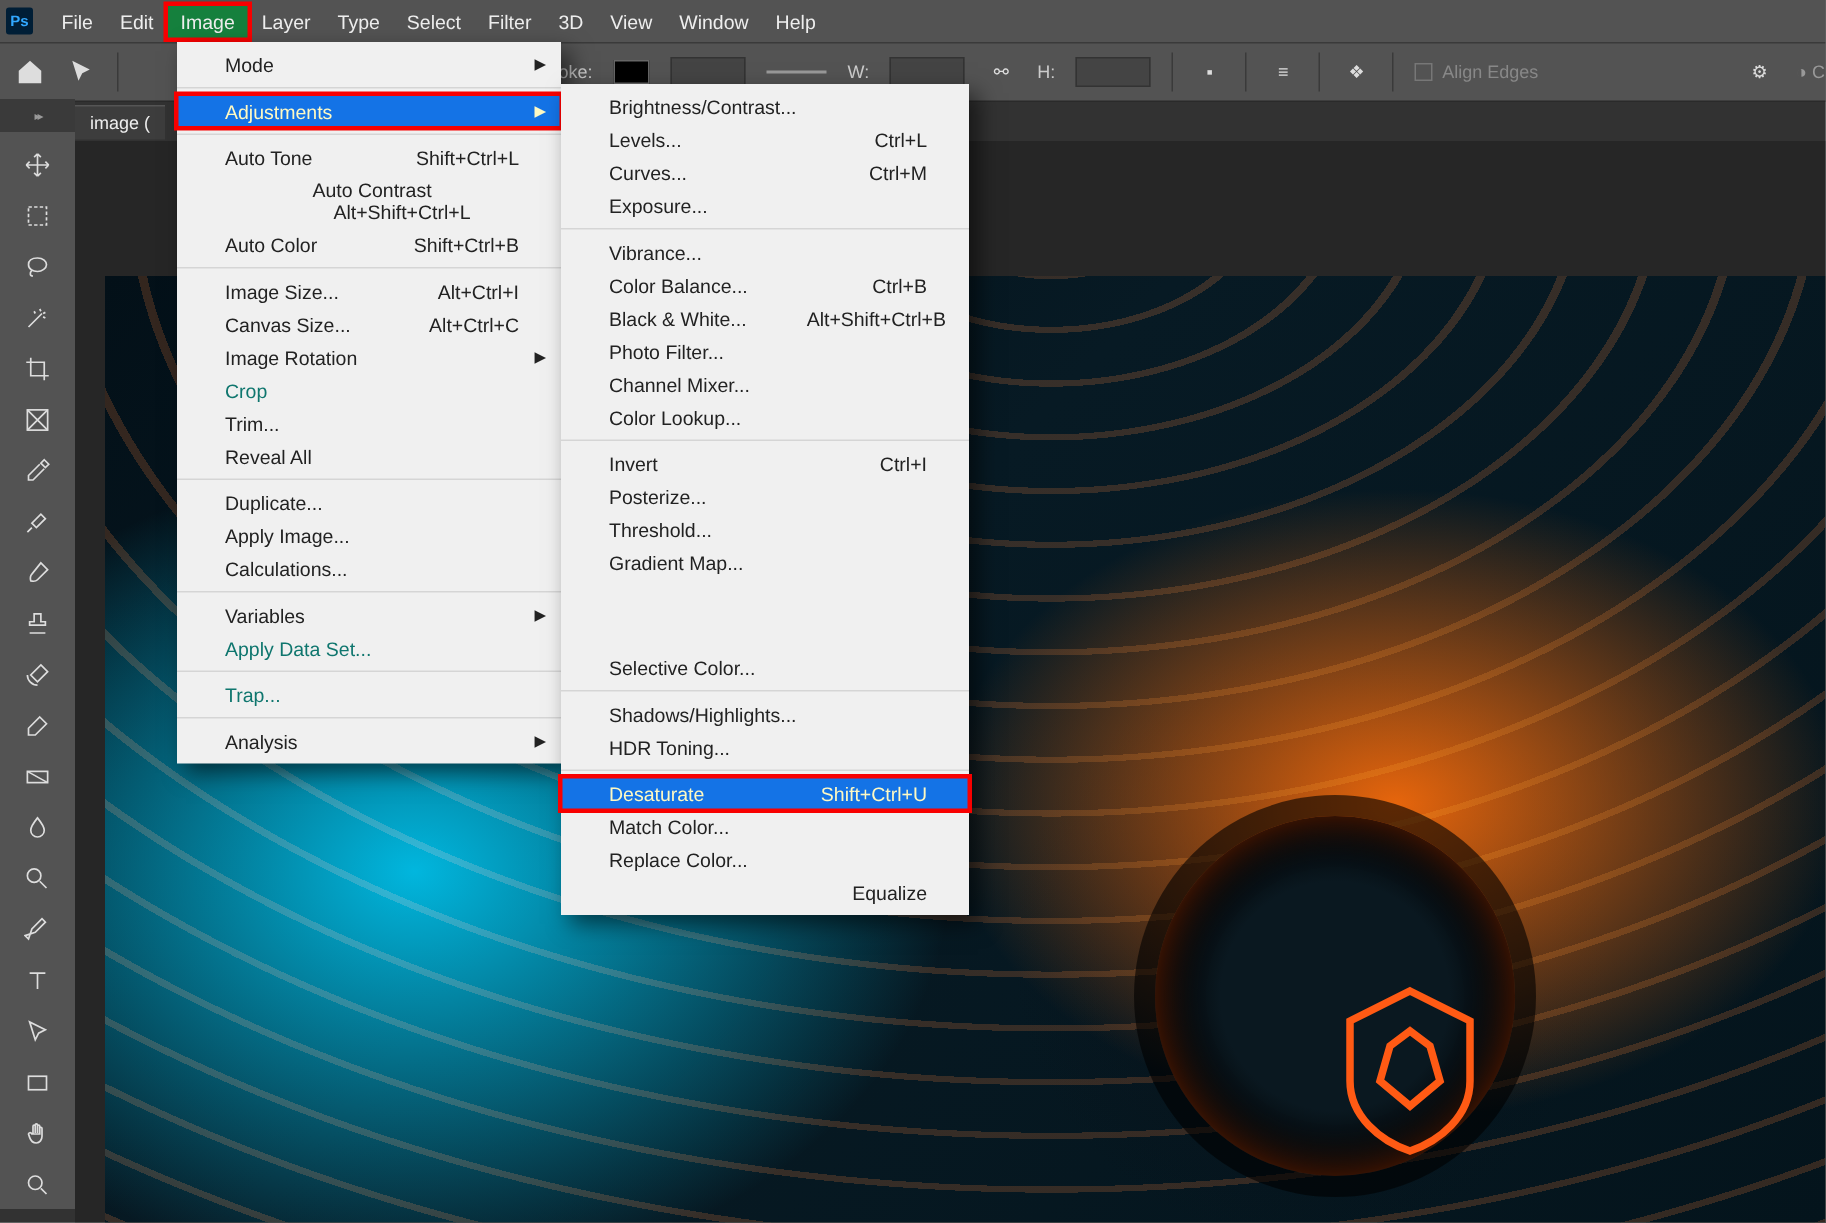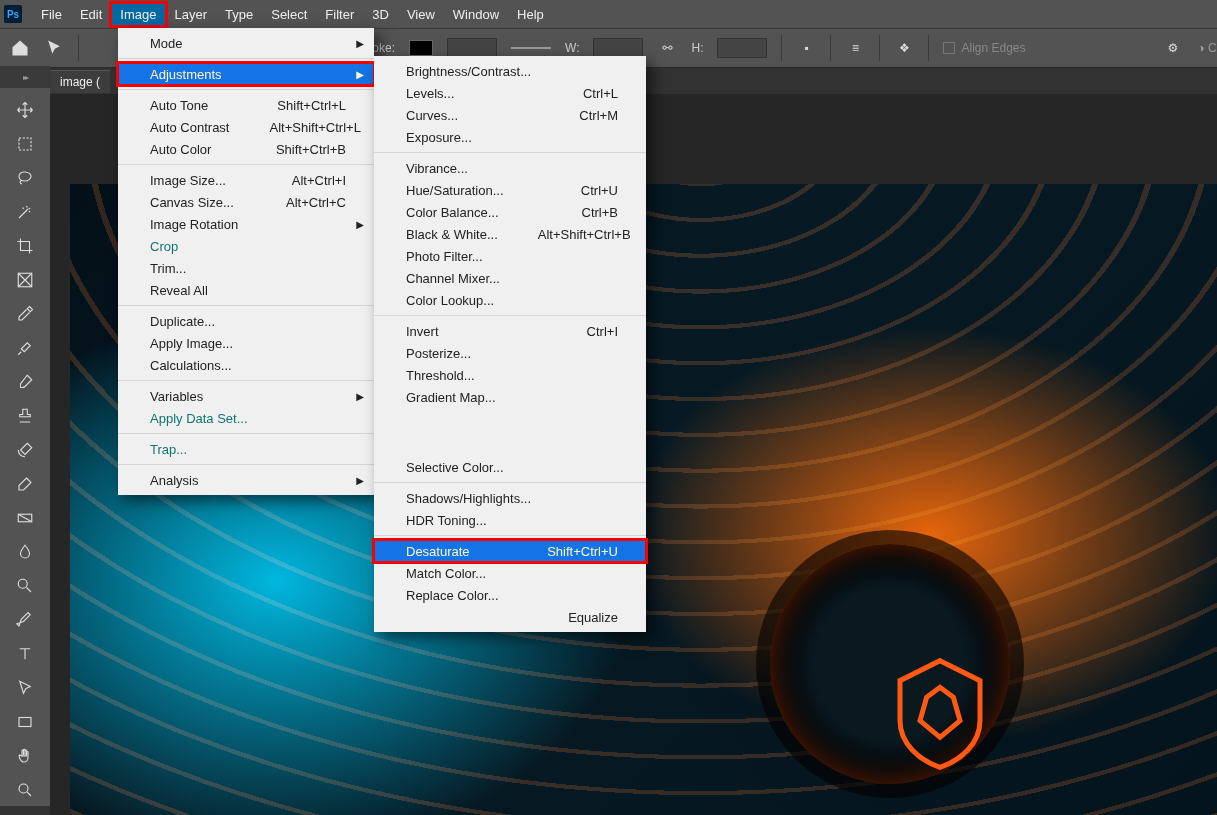--- a/index.html
+++ b/index.html
@@ -2,21 +2,21 @@
 <html><head>
 <meta charset="utf-8">
 <style>
 * { margin: 0; padding: 0; box-sizing: border-box; font-family: "Segoe UI", Tahoma, sans-serif; }
 body { background: #323232; color: #ddd; width: 1217px; height: 815px; overflow: hidden; position: relative; }
 
 
 .menubar { height: 28px; background: #535353; display: flex; align-items: center; padding-left: 4px; font-size: 13px; }
 .ps-logo { width: 18px; height: 18px; background: #001e36; color:#31a8ff; font-weight:bold; font-size:10px; display:flex; align-items:center; justify-content:center; border-radius:2px; margin-right:10px;}
 .menubar .mitem { padding: 4px 9px; cursor: default; color:#eee; }
-.menubar .mitem.active { background:#0369a1; }
+.menubar .mitem.active { background:#15803d; }
 .menubar .highlight-red { outline: 3px solid #f80000; outline-offset:-1px; }
 
 
 .optionsbar { height: 40px; background: #535353; border-top:1px solid #3a3a3a; border-bottom:1px solid #2a2a2a; display:flex; align-items:center; padding-left:10px; gap:14px; font-size:12px; color:#aaa;}
 .ob-icon { width:20px; height:20px; display:flex; align-items:center; justify-content:center; color:#ddd;}
 .ob-label { color:#ccc; font-size:12px;}
 .ob-swatch { width:24px; height:16px; background:#000; border:1px solid #666;}
 .ob-field { width:50px; height:20px; background:#444; border:1px solid #333;}
 .ob-line { width:40px; height:2px; background:#999;}
 .ob-sep { width:0px; height:26px; border-left:1px solid #3a3a3a;}
@@ -260,21 +260,21 @@
     <hr>
     <div class="row highlighted red-box" style="position: relative;">
       <span>Adjustments</span>
       <span class="arrow">▶</span>
     </div>
     <hr>
     <div class="row" style="position: relative;">
       <span>Auto Tone</span>
       <span class="sc">Shift+Ctrl+L</span>
     </div>
-    <div class="row" style="position: relative;">
+    <div class="row" style="position: relative; flex-direction: column;">
       <span>Auto Contrast</span>
       <span class="sc">Alt+Shift+Ctrl+L</span>
     </div>
     <div class="row" style="position: relative;">
       <span>Auto Color</span>
       <span class="sc">Shift+Ctrl+B</span>
     </div>
     <hr>
     <div class="row" style="position: relative;">
       <span>Image Size...</span>
@@ -337,24 +337,20 @@
     <div class="row" style="position: relative;">
       <span>Curves...</span>
       <span class="sc">Ctrl+M</span>
     </div>
     <div class="row" style="position: relative;">
       <span>Exposure...</span>
     </div>
     <hr>
     <div class="row" style="position: relative;">
       <span>Vibrance...</span>
-    </div>
-    <div class="row" style="position: relative;">
-      <span>Hue/Saturation...</span>
-      <span class="sc">Ctrl+U</span>
     </div>
     <div class="row" style="position: relative;">
       <span>Color Balance...</span>
       <span class="sc">Ctrl+B</span>
     </div>
     <div class="row" style="position: relative;">
       <span>Black &amp; White...</span>
       <span class="sc">Alt+Shift+Ctrl+B</span>
     </div>
     <div class="row" style="position: relative;">

